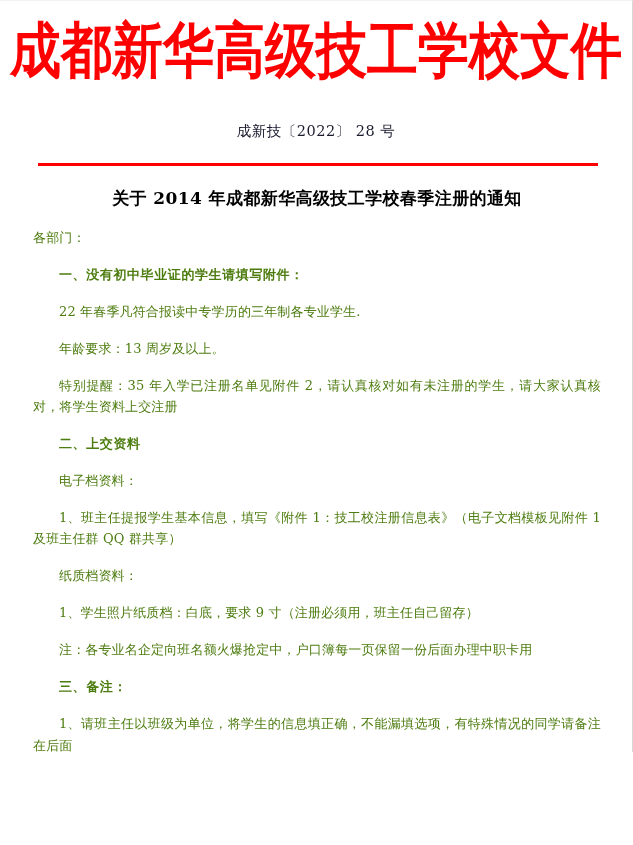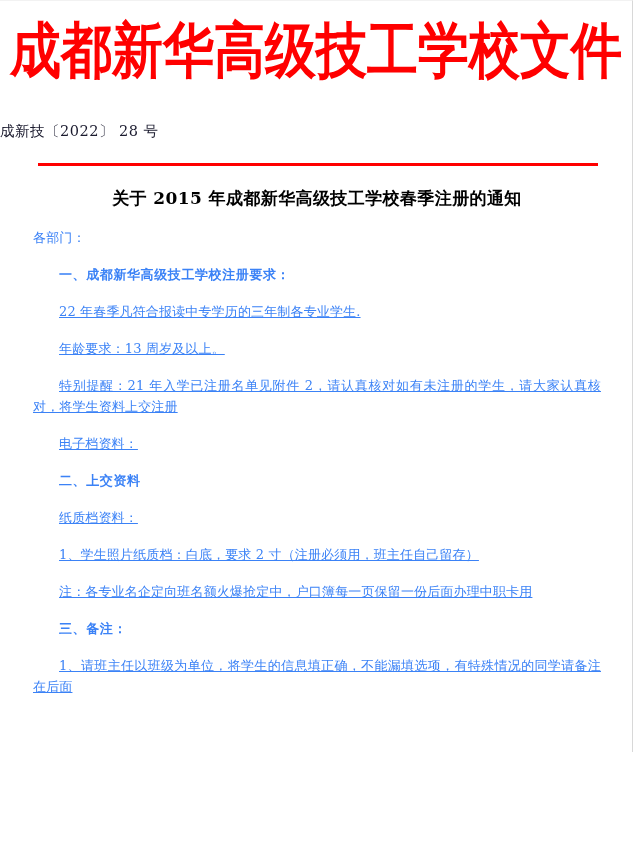--- a/index.html
+++ b/index.html
@@ -32,20 +32,21 @@
     font-size: 51px;
     line-height: 1.0;
     letter-spacing: 0px;
     padding-top: 16px;
     white-space: nowrap;
     transform: scaleY(1.18);
     transform-origin: top center;
   }
 
   .docnum {
+    text-align: center;
     font-size: 14.5px;
     color: #1a1a2e;
     margin-top: 54px;
     letter-spacing: 0.5px;
     font-family: "DejaVu Serif", "Liberation Serif", serif;
   }
 
   .redrule {
     position: absolute;
     left: 38px;
@@ -70,68 +71,68 @@
     color: #000000;
     letter-spacing: 0.4px;
     margin: 0 0 16px 0;
     line-height: 1.4;
   }
 
   p.ln {
     margin: 16px 0 9px 0;
     font-size: 13px;
     line-height: 1.62;
-    color: #3b82f6;
+    color: #4d7c0f;
     text-align: justify;
     text-justify: inter-ideograph;
     letter-spacing: 0.15px;
   }
 
   p.indent {
     text-indent: 2em;
   }
 
   p.head {
     font-weight: bold;
     text-indent: 2em;
     letter-spacing: 0.6px;
     margin-bottom: 9px;
   }
 
   p.sub {
     text-indent: 2em;
-    text-decoration: underline;
   }
 </style>
 </head>
 <body>
 
 <div class="page">
 
   <div class="letterhead">成都新华高级技工学校文件</div>
 
   <div class="docnum">成新技〔2022〕 28 号</div>
 
   <div class="redrule"></div>
 
   <div class="body-wrap">
 
-    <div class="doc-title">关于 2015 年成都新华高级技工学校春季注册的通知</div>
+    <div class="doc-title">关于 2014 年成都新华高级技工学校春季注册的通知</div>
 
     <p class="ln">各部门：</p>
 
 
-    <p class="ln head">一、成都新华高级技工学校注册要求：</p>
+    <p class="ln head">一、没有初中毕业证的学生请填写附件：</p>
     <p class="ln sub">22 年春季凡符合报读中专学历的三年制各专业学生.</p>
     <p class="ln sub">年龄要求：13 周岁及以上。</p>
-    <p class="ln sub">特别提醒：21 年入学已注册名单见附件 2，请认真核对如有未注册的学生，请大家认真核对，将学生资料上交注册</p>
+    <p class="ln sub">特别提醒：35 年入学已注册名单见附件 2，请认真核对如有未注册的学生，请大家认真核对，将学生资料上交注册</p>
 
+    <p class="ln head">二、上交资料</p>
     <p class="ln sub">电子档资料：</p>
-    <p class="ln head">二、上交资料</p>
+    <p class="ln sub">1、班主任提报学生基本信息，填写《附件 1：技工校注册信息表》（电子文档模板见附件 1 及班主任群 QQ 群共享）</p>
     <p class="ln sub">纸质档资料：</p>
-    <p class="ln sub">1、学生照片纸质档：白底，要求 2 寸（注册必须用，班主任自己留存）</p>
+    <p class="ln sub">1、学生照片纸质档：白底，要求 9 寸（注册必须用，班主任自己留存）</p>
     <p class="ln sub">注：各专业名企定向班名额火爆抢定中，户口簿每一页保留一份后面办理中职卡用</p>
 
     <p class="ln head">三、备注：</p>
     <p class="ln sub">1、请班主任以班级为单位，将学生的信息填正确，不能漏填选项，有特殊情况的同学请备注在后面</p>
 
   </div>
 </div>
 
 </body></html>

